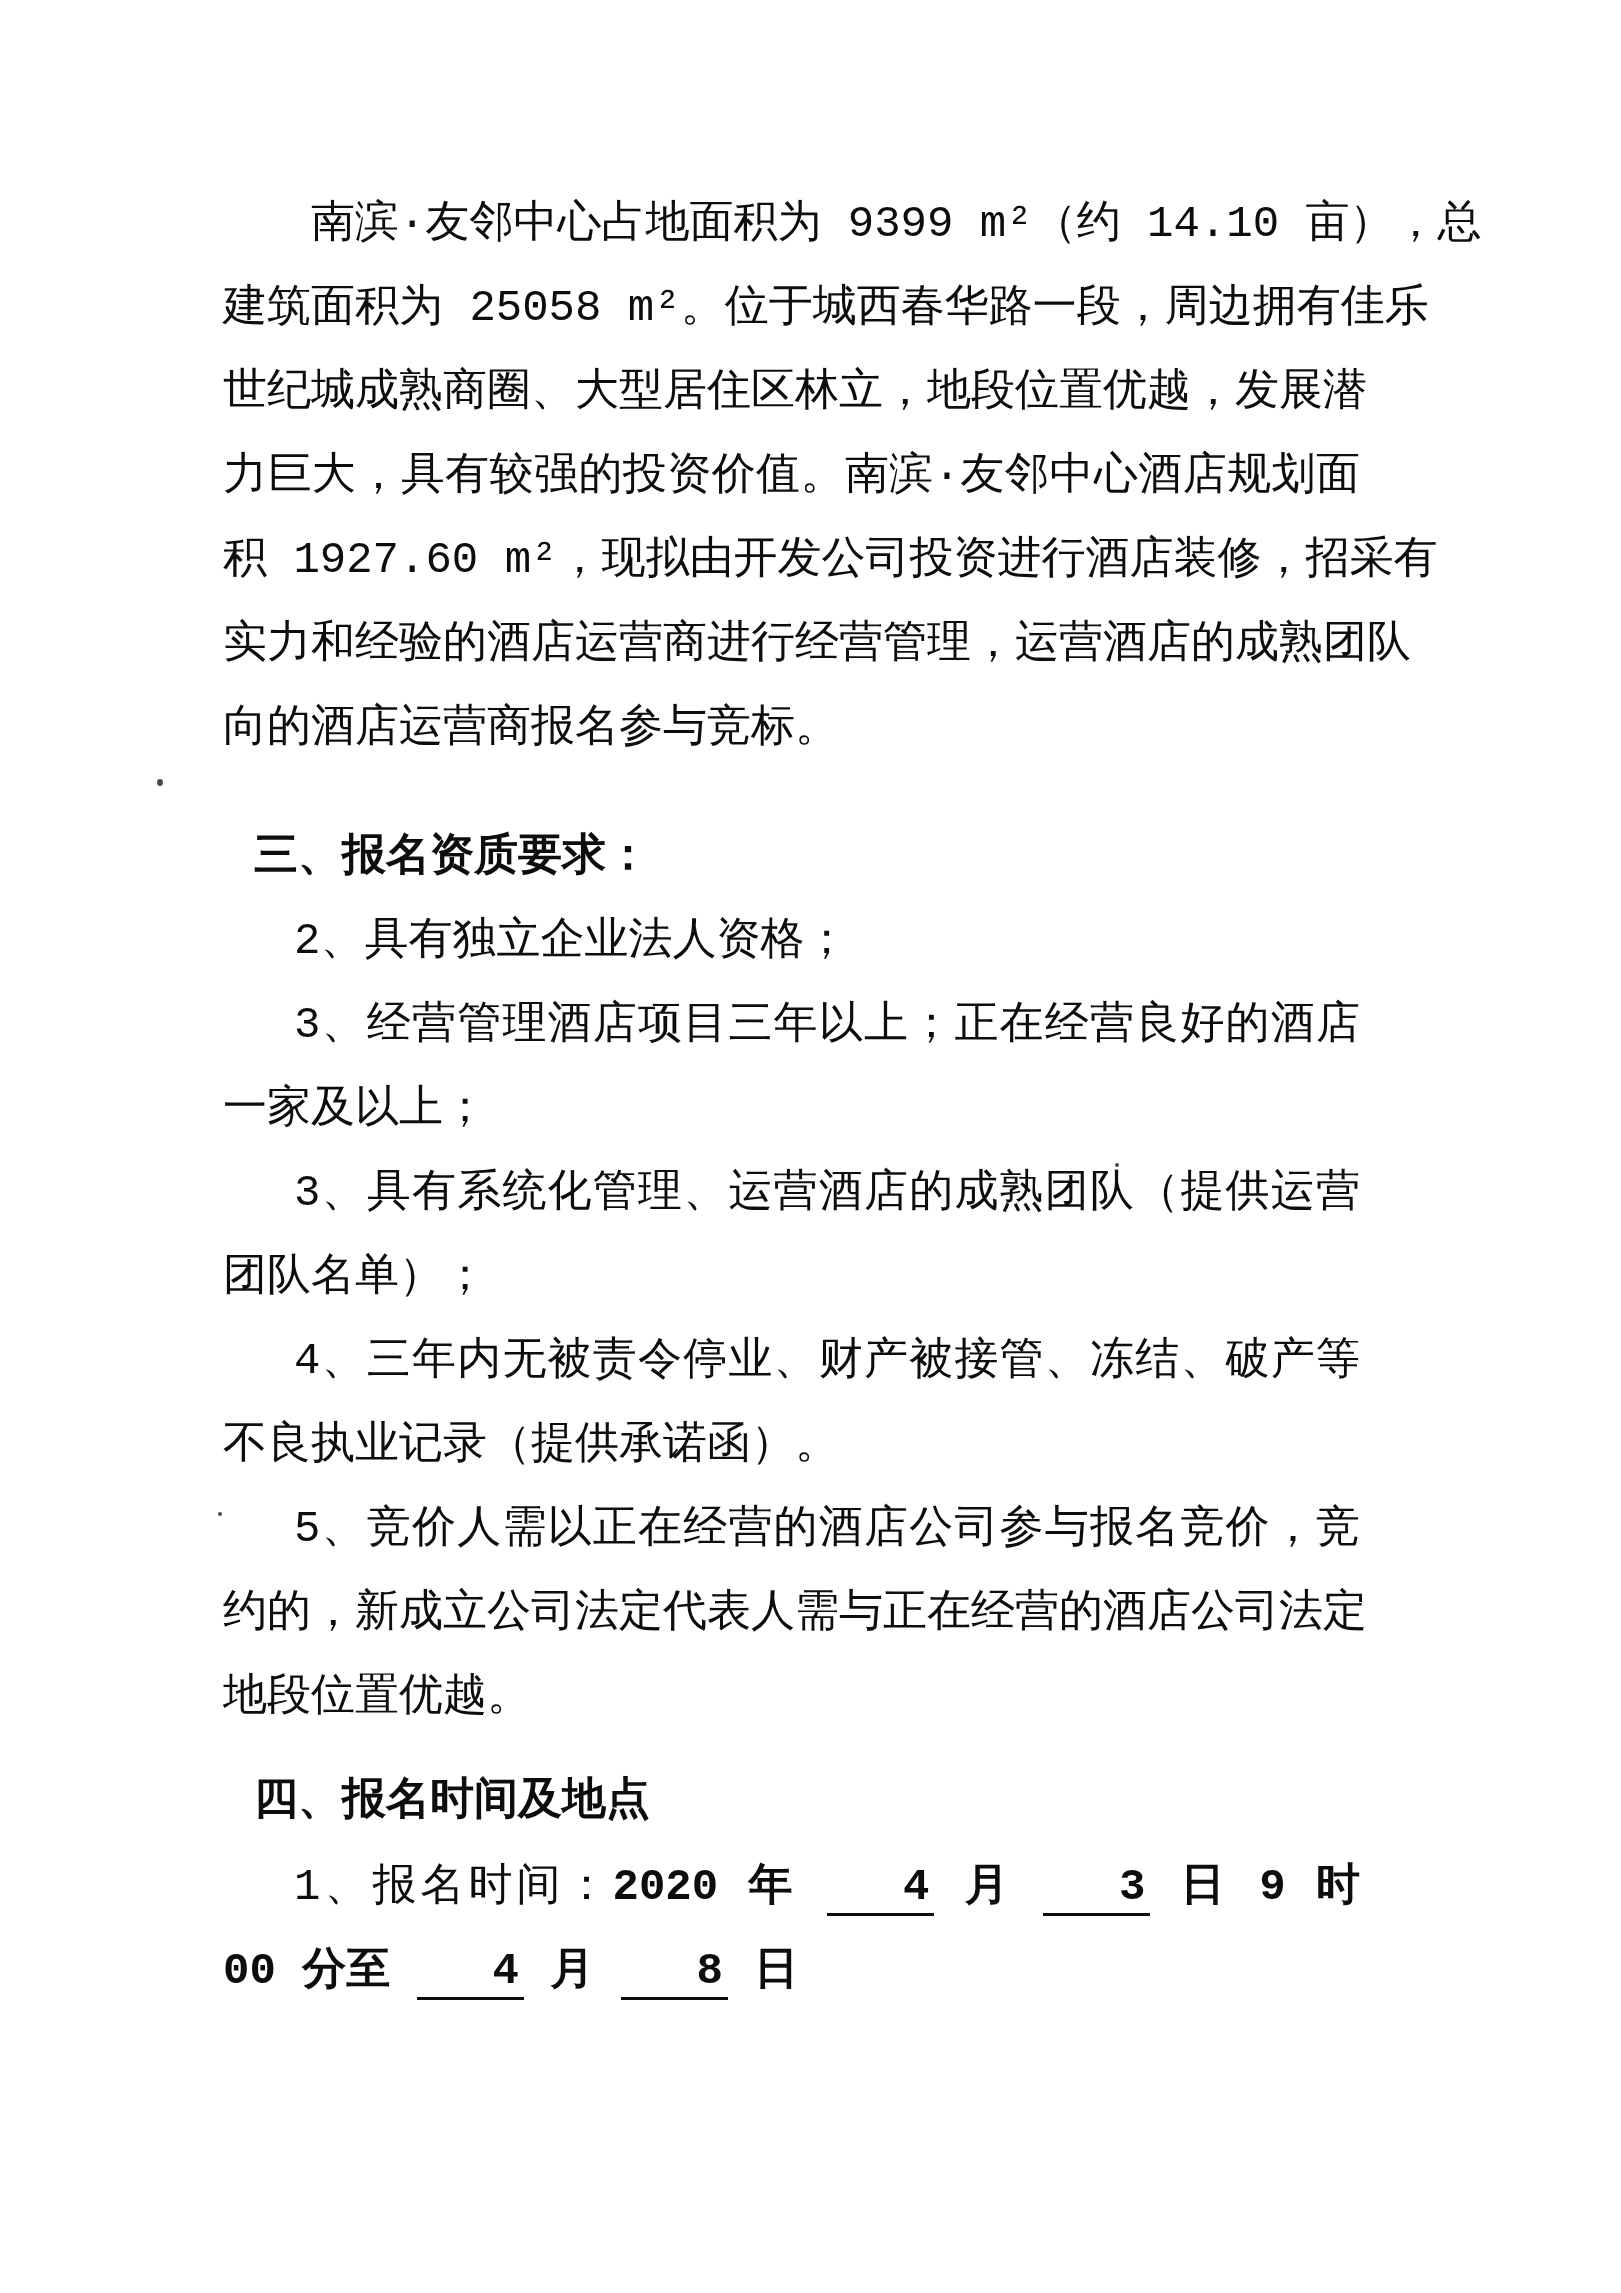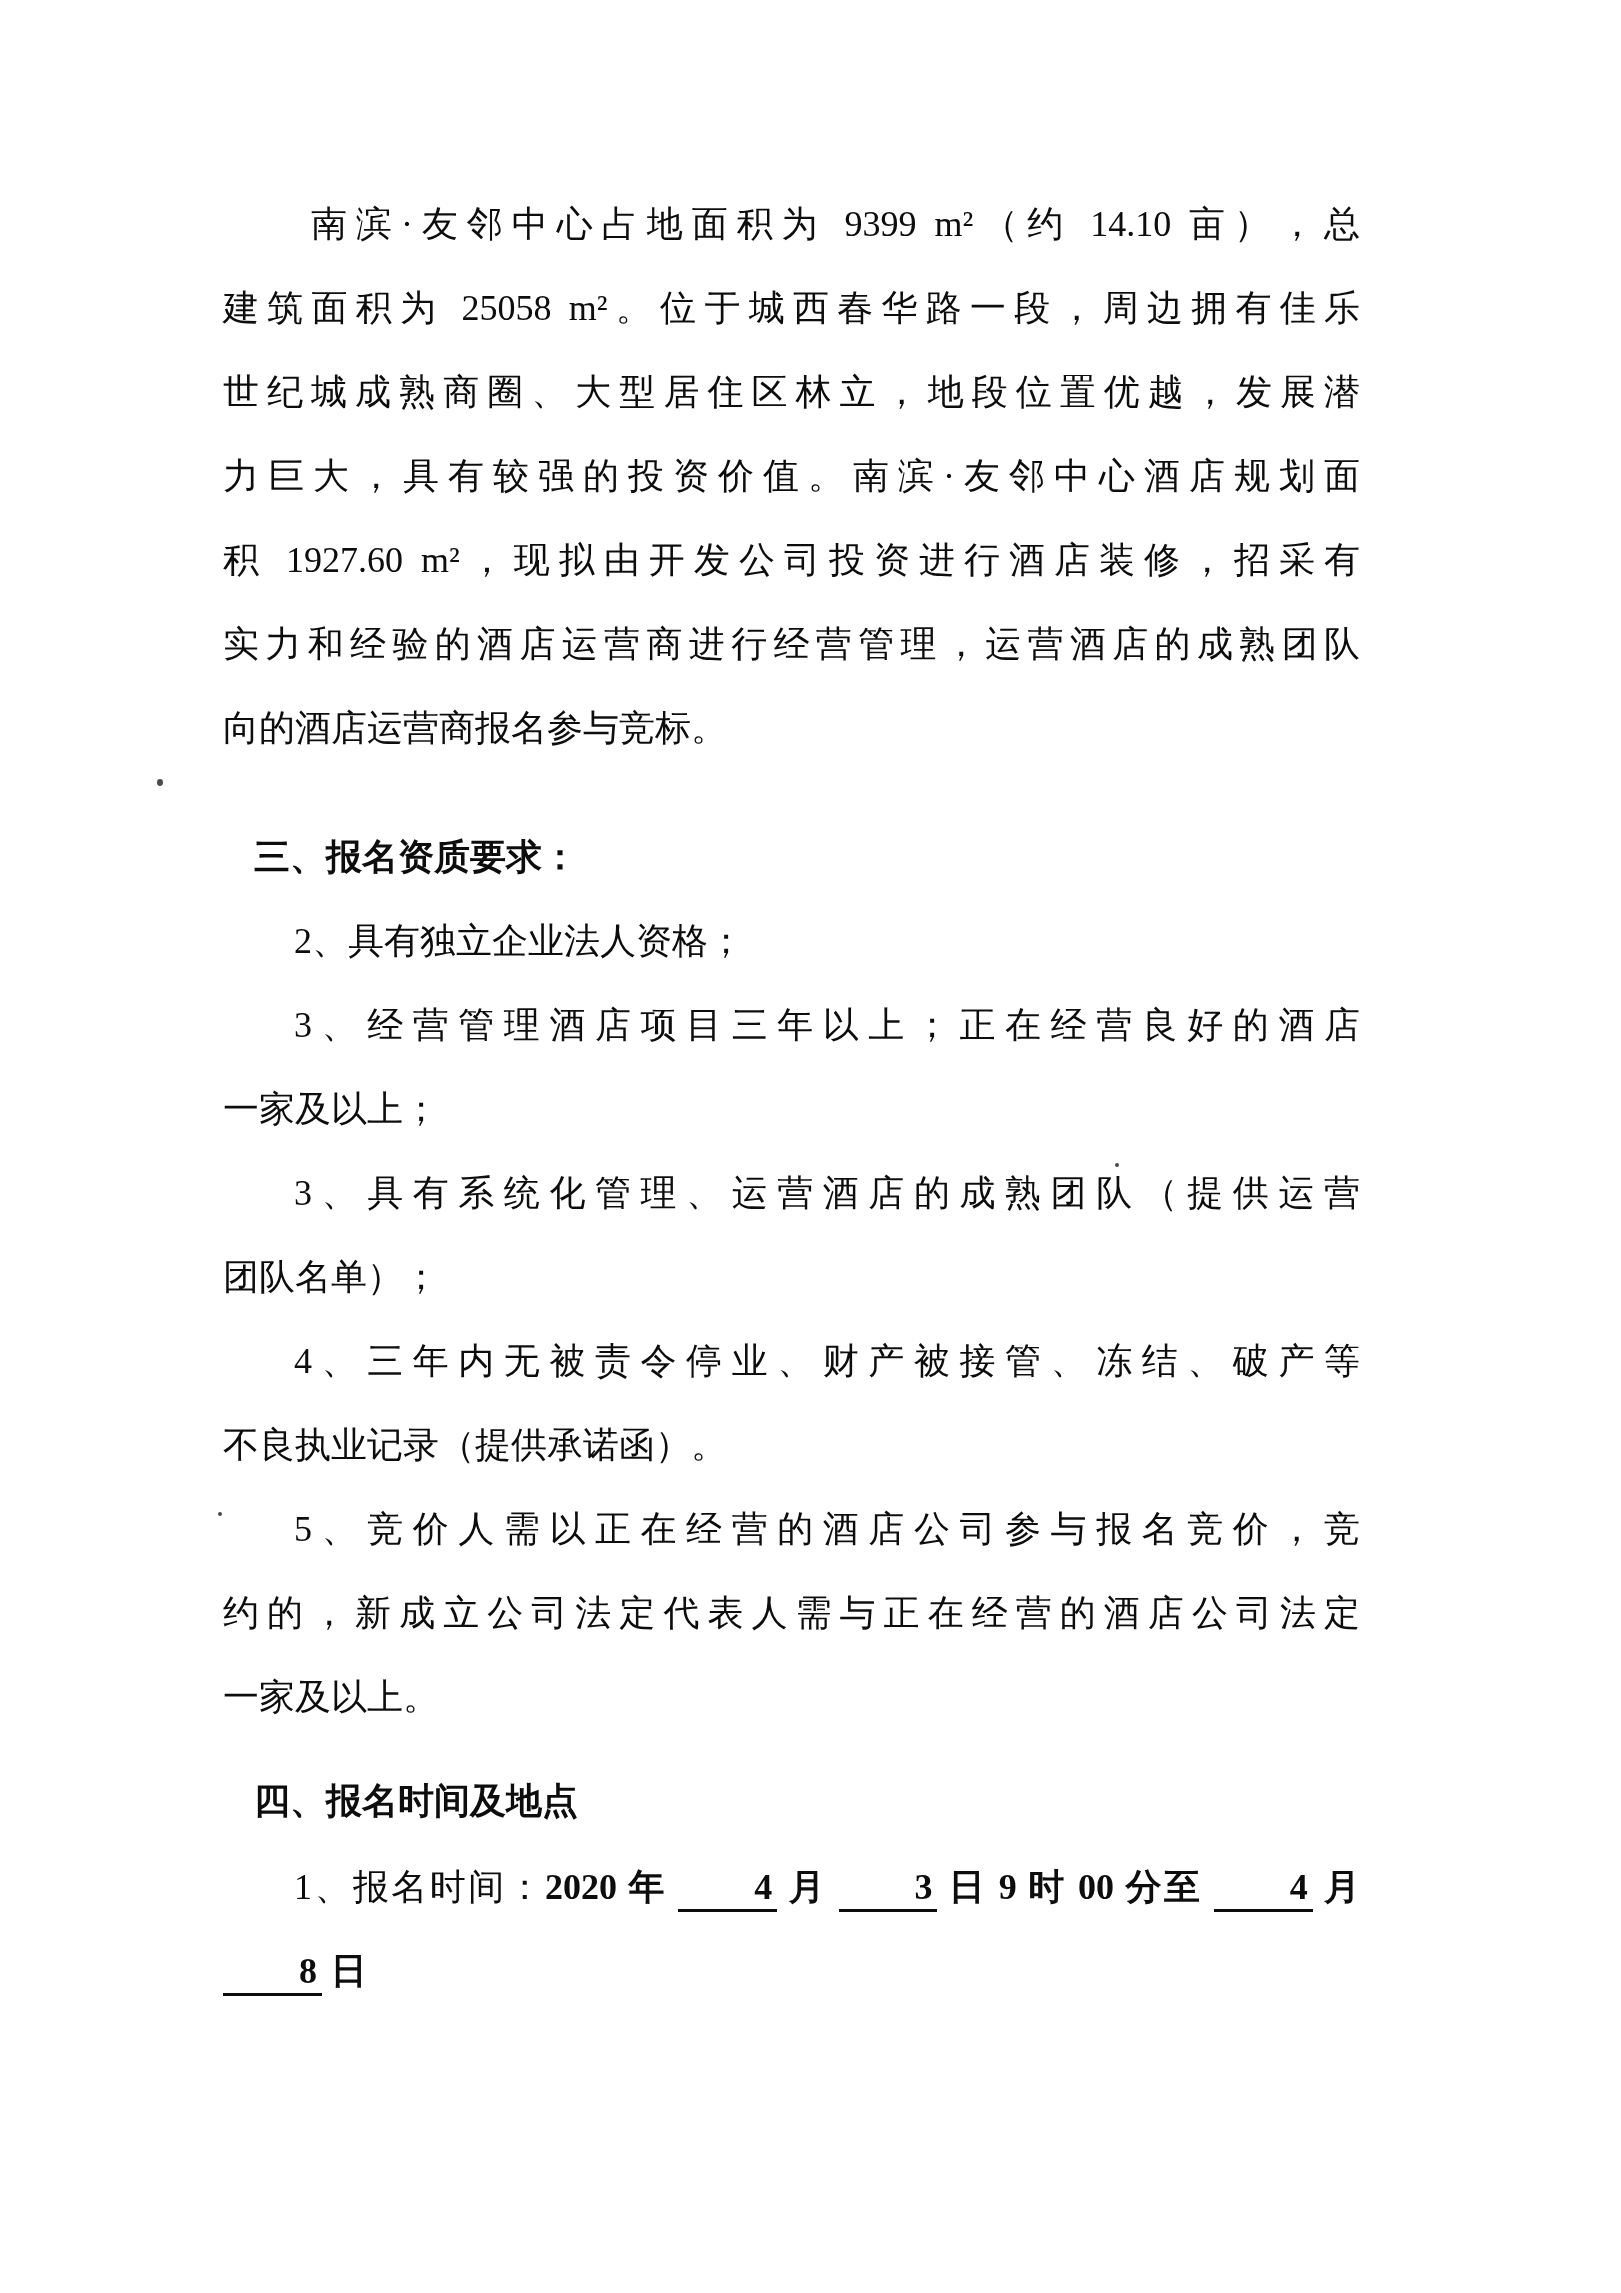--- a/index.html
+++ b/index.html
@@ -15,25 +15,26 @@
     overflow:hidden;
   }
   .content {
     position:absolute;
     left:223px; top:182px;
     width:1137px;
   }
   .line {
     height:84px;
     line-height:84px;
-    font-size:36px;
+    font-size:44px;
     text-align:justify;
     text-align-last:justify;
     white-space:nowrap;
     letter-spacing:0;
+    font-family:Liberation Mono, monospace;
   }
   .line.short { text-align-last:left; white-space:normal; }
   .line.first  { text-indent:88px; }
   .line.item   { text-indent:71px; }
   .line.h {
     font-weight:bold;
     text-indent:31px;
     text-align-last:left;
     white-space:normal;
   }
@@ -85,21 +86,21 @@
       <div class="line short">一家及以上；</div>
 
       <div class="line item">3、具有系统化管理、运营酒店的成熟团队（提供运营</div>
       <div class="line short">团队名单）；</div>
 
       <div class="line item">4、三年内无被责令停业、财产被接管、冻结、破产等</div>
       <div class="line short">不良执业记录（提供承诺函）。</div>
 
       <div class="line item">5、竞价人需以正在经营的酒店公司参与报名竞价，竞</div>
       <div class="line">约的，新成立公司法定代表人需与正在经营的酒店公司法定</div>
-      <div class="line short">一家及以上。</div>
+      <div class="line short">地段位置优越。</div>
     </div>
 
     <div>
       <div class="line h gap-section4">四、报名时间及地点</div>
 
       <div class="line item short gap-date">
         <span>1、报名时间：</span><span><span class="b">2020 年 </span><span class="b u">4</span><span class="b"> 月 </span><span class="b u">3</span><span class="b"> 日 9 时 00 分至 </span><span class="b u">4</span><span class="b"> 月 </span><span class="b u">8</span><span class="b"> 日</span></span>
       </div>
     </div>
 

